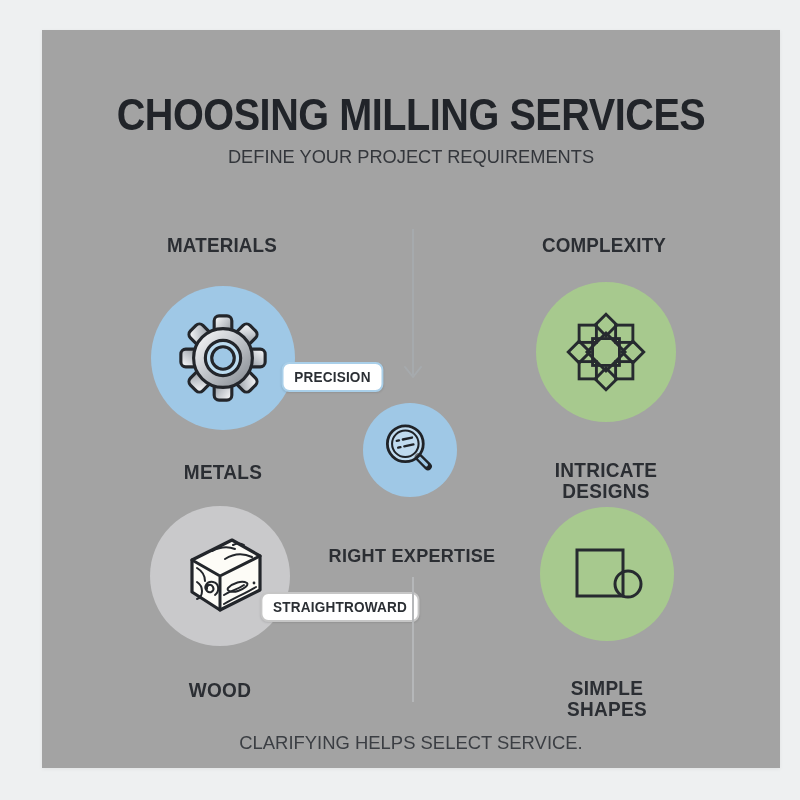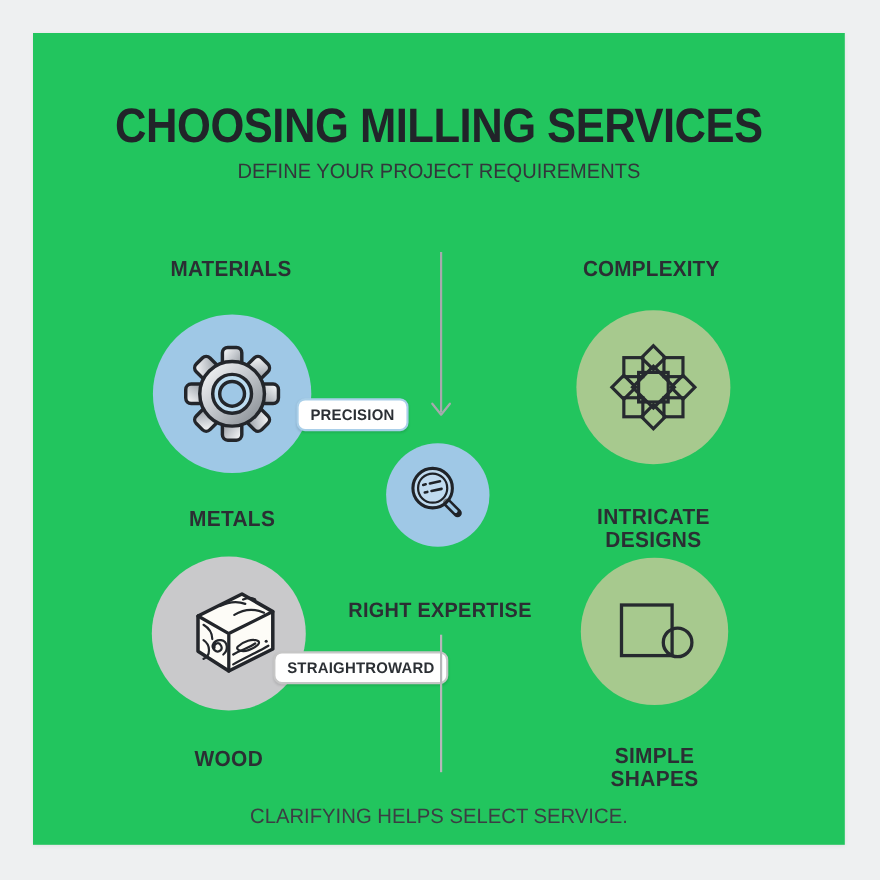--- a/index.html
+++ b/index.html
@@ -6,23 +6,23 @@
   html, body { width: 800px; height: 800px; }
   body {
     background: #eef0f1;
     font-family: "Liberation Sans", sans-serif;
     color: #26292e;
     position: relative;
     overflow: hidden;
   }
   .card {
     position: absolute;
-    left: 30px; top: 30px;
+    left: 42px; top: 30px;
     width: 738px; height: 738px;
-    background: #22c55e;
+    background: #a3a3a3;
     box-shadow: 0 1px 4px rgba(0,0,0,0.06);
   }
   .title {
     position: absolute;
     top: 60px; left: 0; width: 100%;
     text-align: center;
     font-size: 44px;
     font-weight: 700;
     letter-spacing: -0.5px;
     color: #212429;

